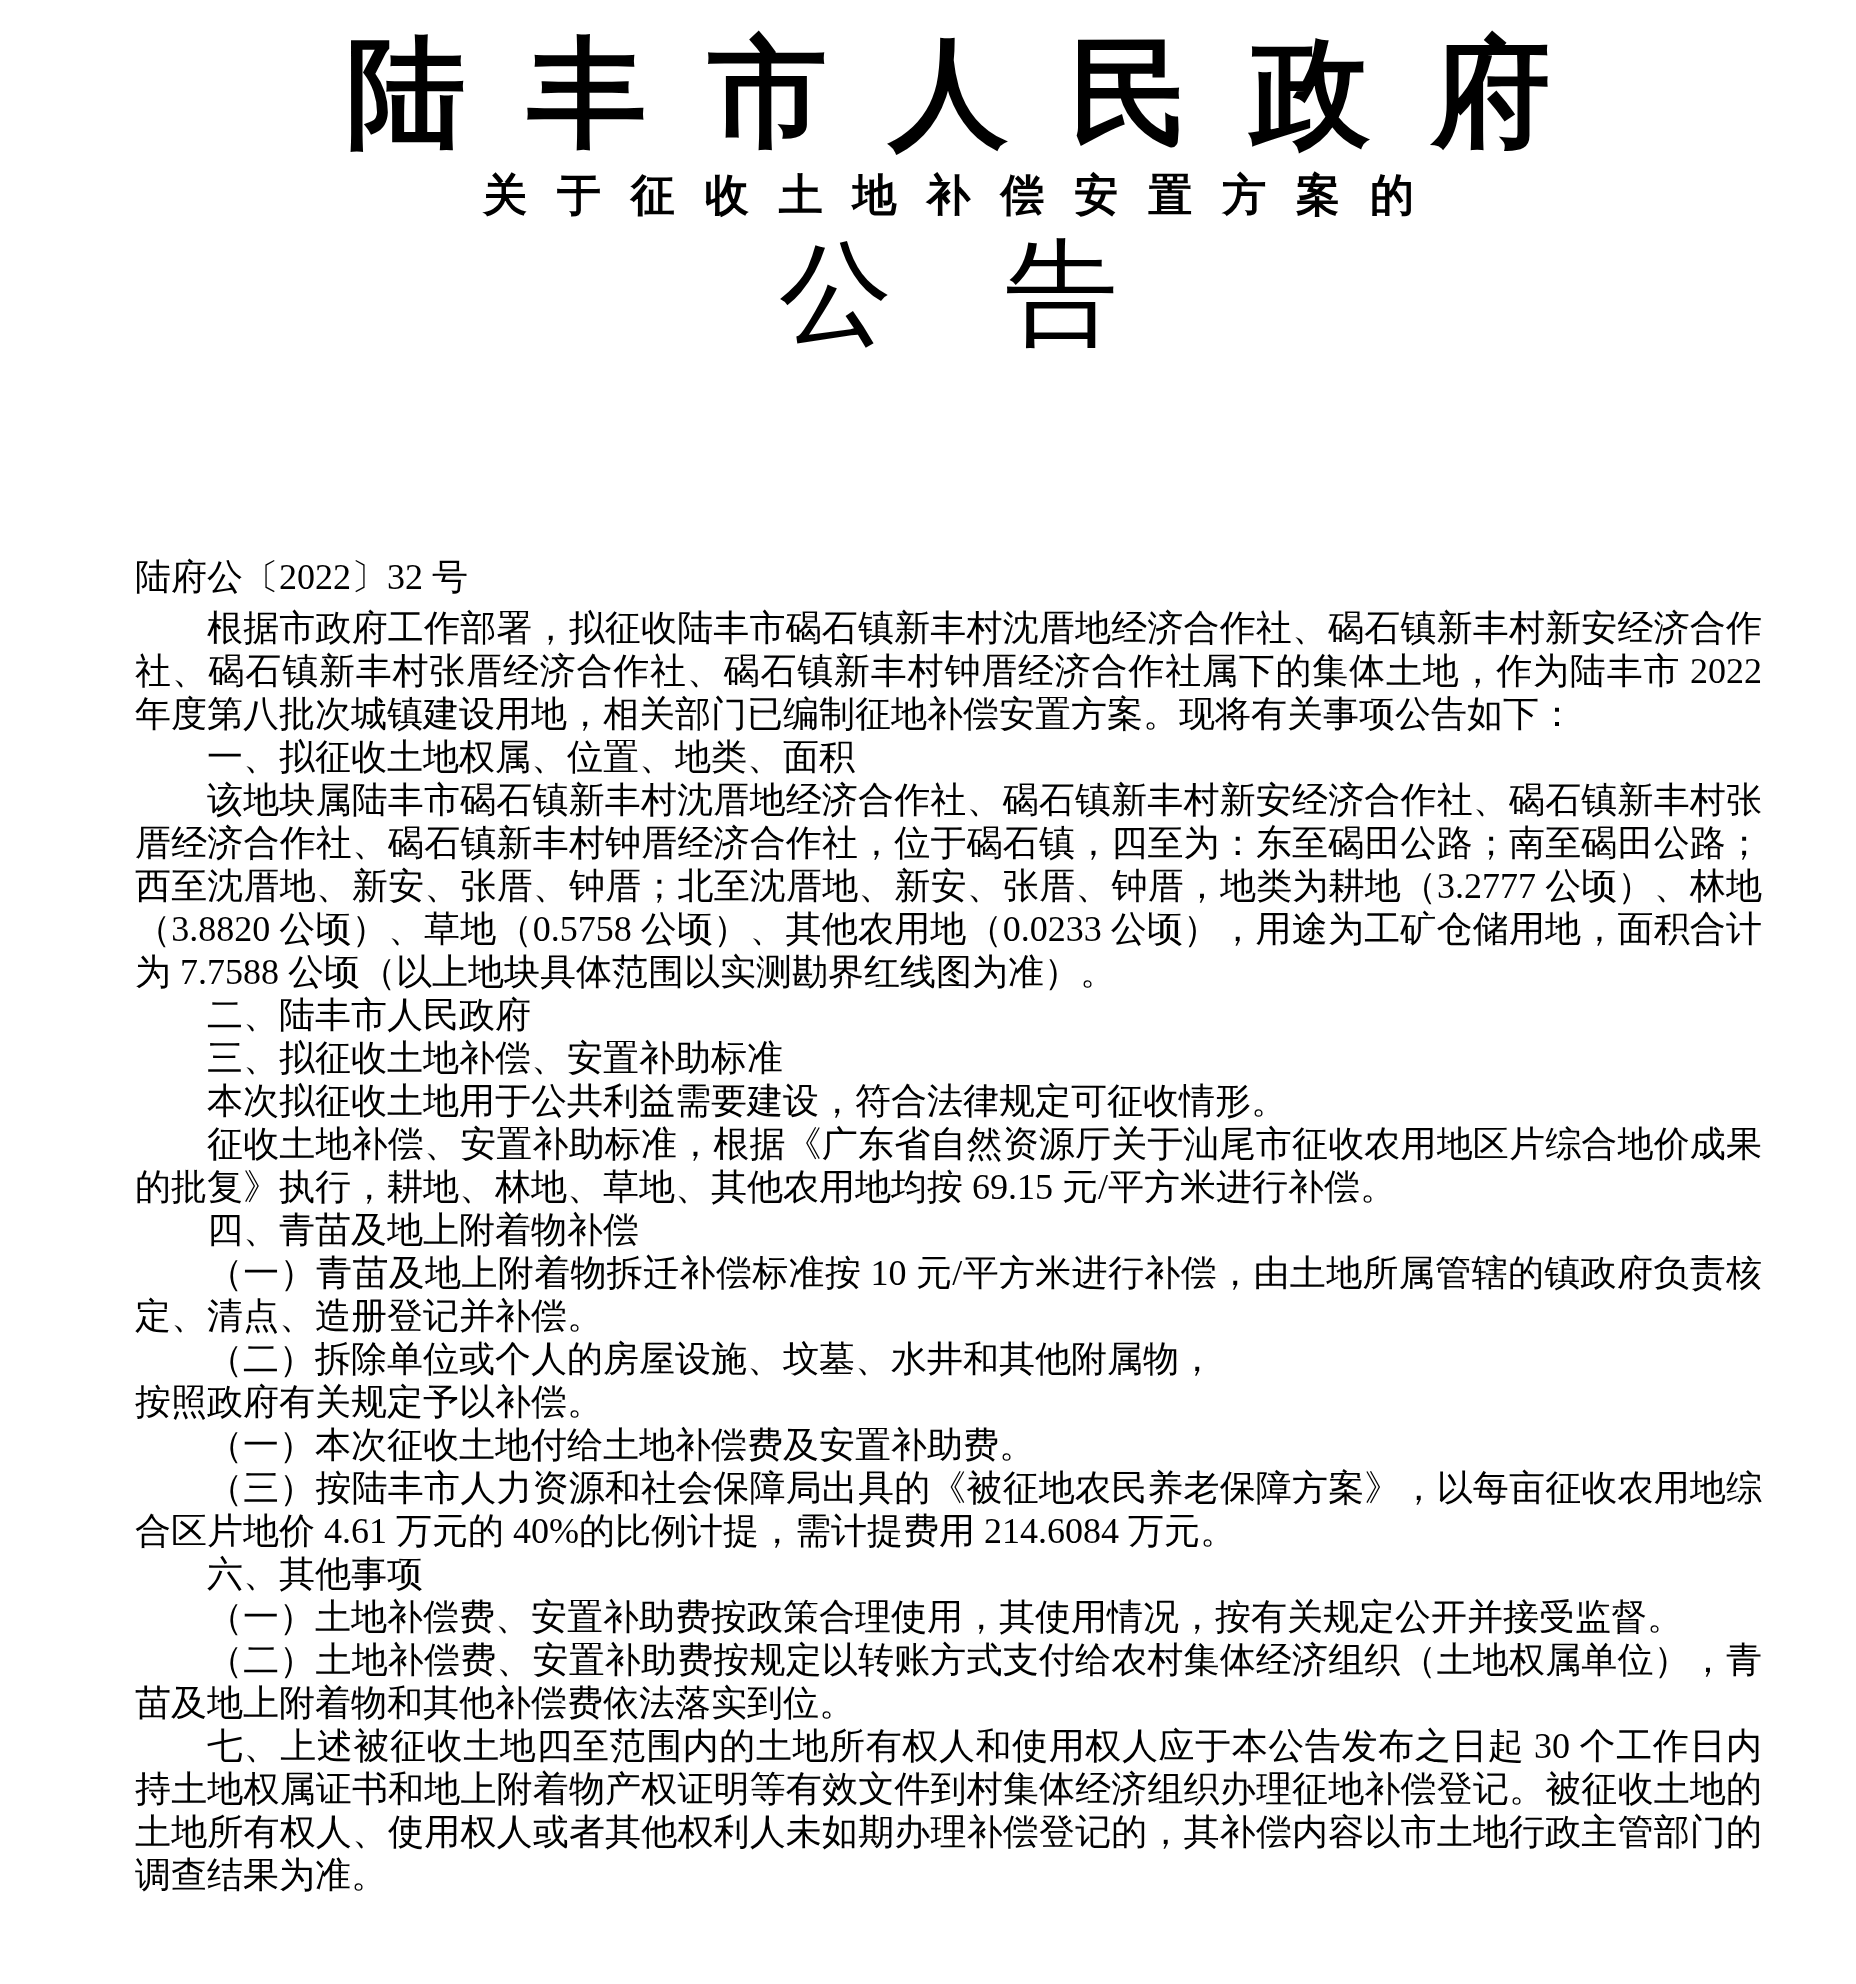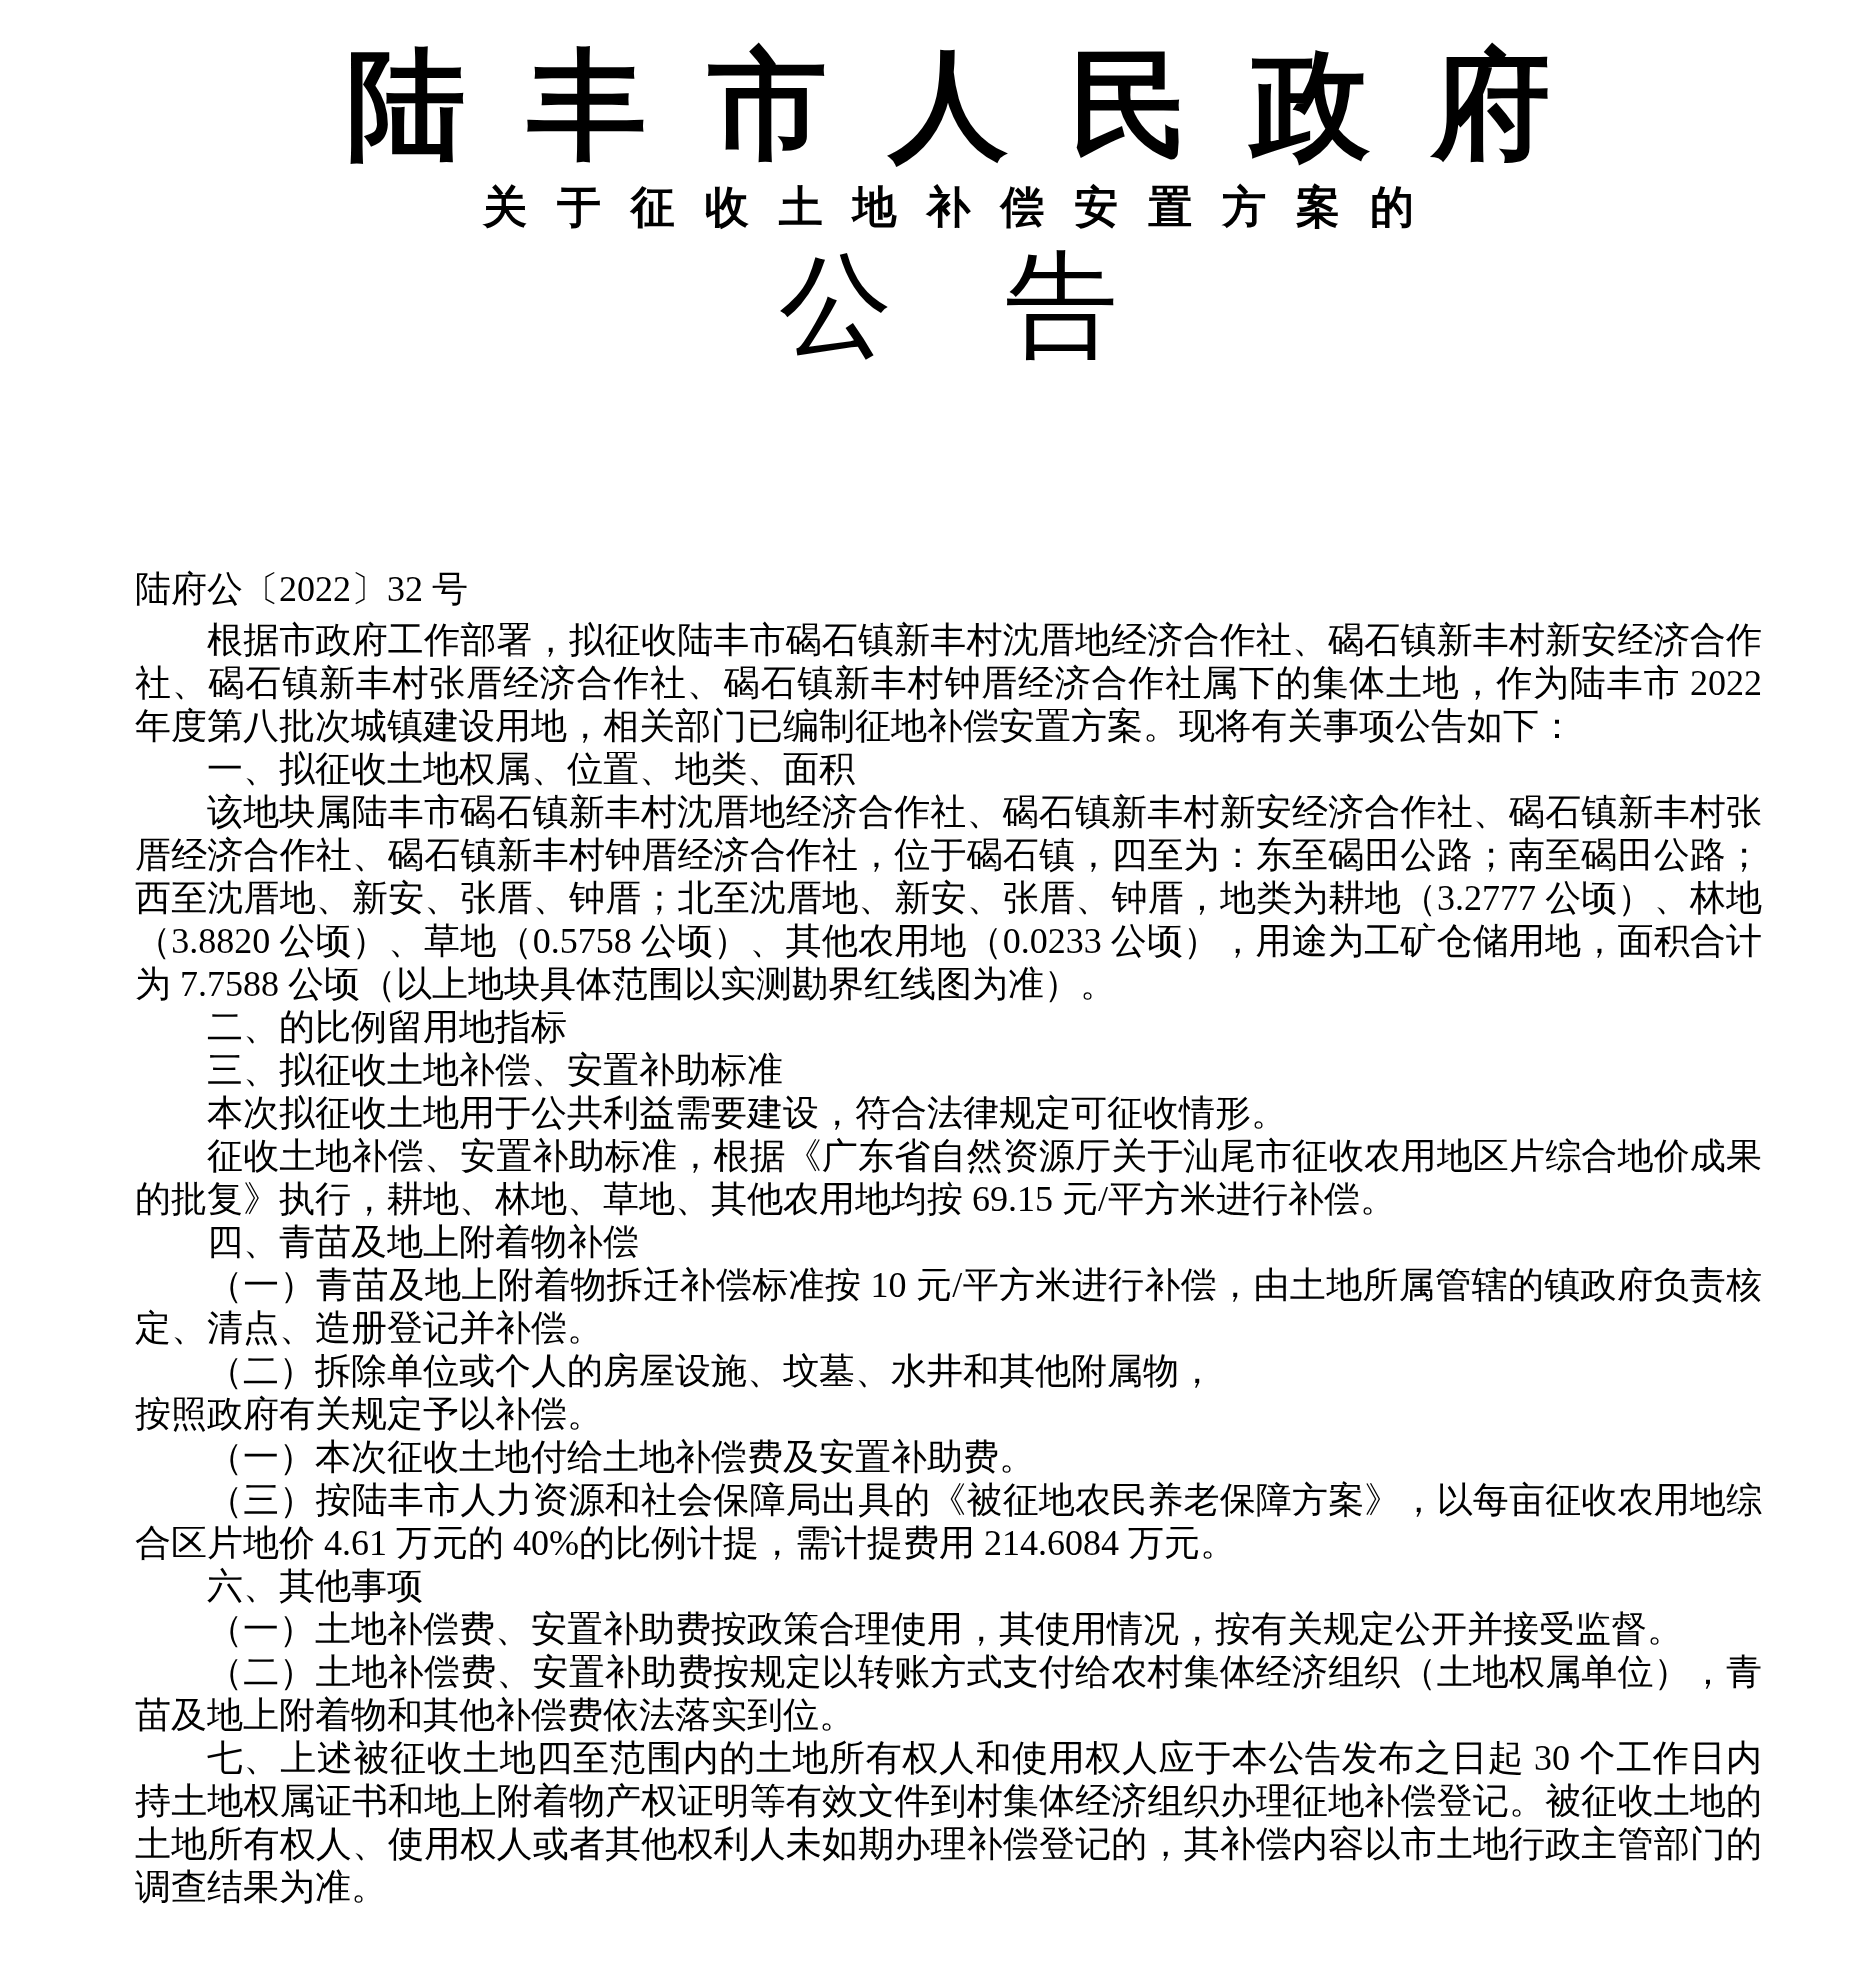--- a/index.html
+++ b/index.html
@@ -12,21 +12,21 @@
     width: 1857px;
     height: 2629px;
     background: #ffffff;
     color: #000000;
     font-family: "Liberation Serif", "DejaVu Serif", serif;
     box-sizing: border-box;
     padding: 28px 95px 0 135px;
     overflow: hidden;
   }
   .org-title {
-    margin: 16px;
+    margin: 4px;
     font-size: 119px;
     font-weight: 900;
     line-height: 1.05;
     text-align: center;
     letter-spacing: 0.52em;
     text-indent: 0.52em;
     white-space: nowrap;
   }
   .subject-line {
     margin: 16px 0 0 0;
@@ -76,21 +76,21 @@
     <h2 class="subject-line">关于征收土地补偿安置方案的</h2>
     <h2 class="notice-title">公　告</h2>
   </header>
 
   <div class="doc-number">陆府公〔2022〕32 号</div>
 
   <div class="document-body">
       <p class="para indent">根据市政府工作部署，拟征收陆丰市碣石镇新丰村沈厝地经济合作社、碣石镇新丰村新安经济合作社、碣石镇新丰村张厝经济合作社、碣石镇新丰村钟厝经济合作社属下的集体土地，作为陆丰市 2022 年度第八批次城镇建设用地，相关部门已编制征地补偿安置方案。现将有关事项公告如下：</p>
       <p class="para indent">一、拟征收土地权属、位置、地类、面积</p>
       <p class="para indent">该地块属陆丰市碣石镇新丰村沈厝地经济合作社、碣石镇新丰村新安经济合作社、碣石镇新丰村张厝经济合作社、碣石镇新丰村钟厝经济合作社，位于碣石镇，四至为：东至碣田公路；南至碣田公路；西至沈厝地、新安、张厝、钟厝；北至沈厝地、新安、张厝、钟厝，地类为耕地（3.2777 公顷）、林地（3.8820 公顷）、草地（0.5758 公顷）、其他农用地（0.0233 公顷），用途为工矿仓储用地，面积合计为 7.7588 公顷（以上地块具体范围以实测勘界红线图为准）。</p>
-      <p class="para indent">二、的比例留用地指标</p>
+      <p class="para indent">二、陆丰市人民政府</p>
       <p class="para indent">三、拟征收土地补偿、安置补助标准</p>
       <p class="para indent">本次拟征收土地用于公共利益需要建设，符合法律规定可征收情形。</p>
       <p class="para indent">征收土地补偿、安置补助标准，根据《广东省自然资源厅关于汕尾市征收农用地区片综合地价成果的批复》执行，耕地、林地、草地、其他农用地均按 69.15 元/平方米进行补偿。</p>
       <p class="para indent">四、青苗及地上附着物补偿</p>
       <p class="para indent">（一）青苗及地上附着物拆迁补偿标准按 10 元/平方米进行补偿，由土地所属管辖的镇政府负责核定、清点、造册登记并补偿。</p>
       <p class="para indent">（二）拆除单位或个人的房屋设施、坟墓、水井和其他附属物，</p>
       <p class="para">按照政府有关规定予以补偿。</p>
       <p class="para indent">（一）本次征收土地付给土地补偿费及安置补助费。</p>
       <p class="para indent">（三）按陆丰市人力资源和社会保障局出具的《被征地农民养老保障方案》，以每亩征收农用地综合区片地价 4.61 万元的 40%的比例计提，需计提费用 214.6084 万元。</p>
       <p class="para indent">六、其他事项</p>

